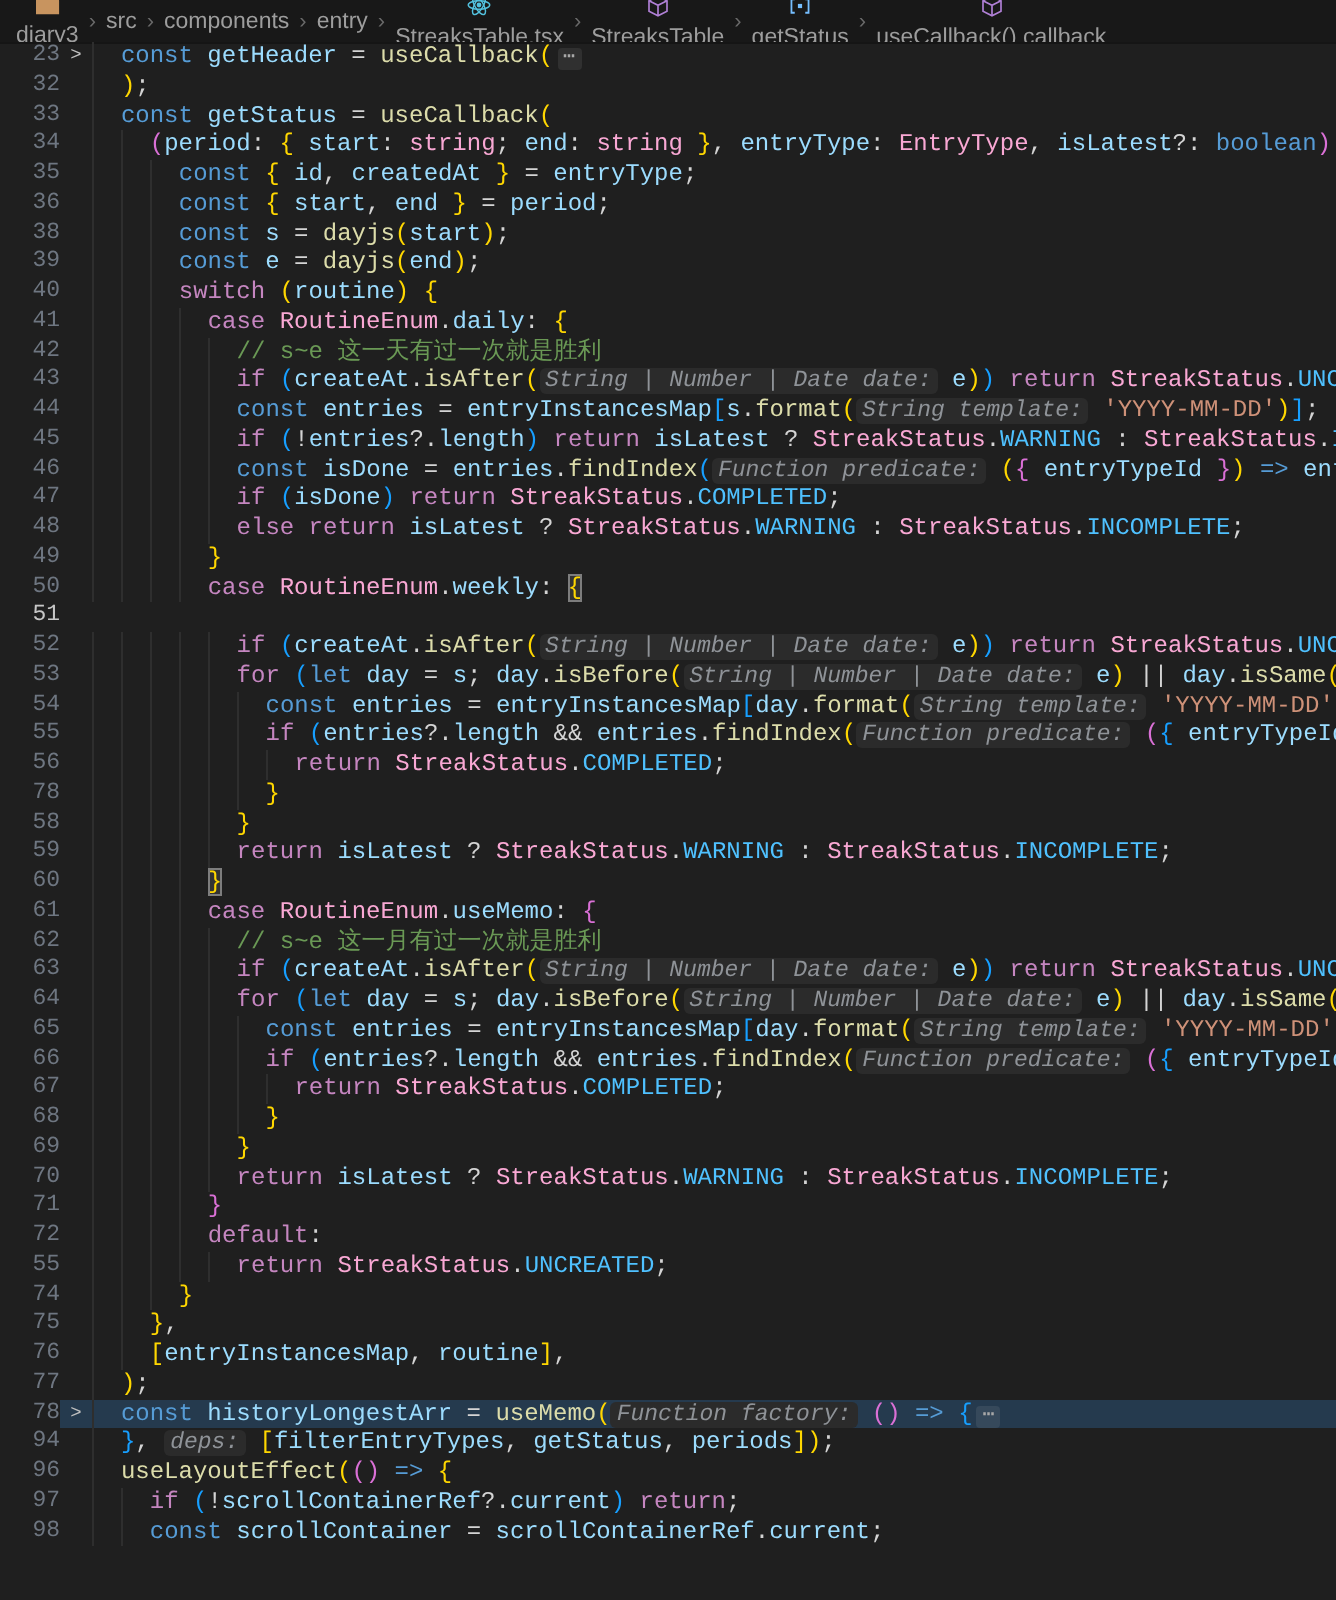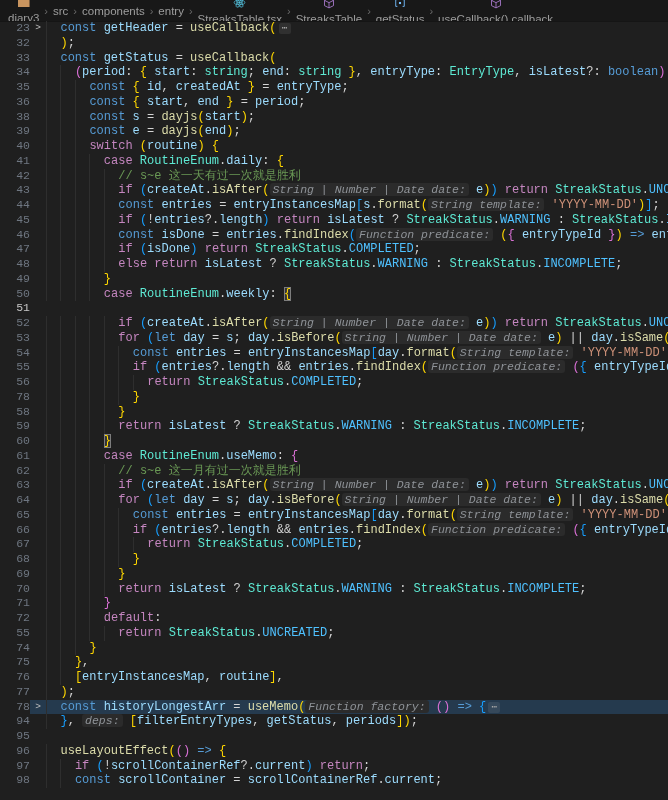--- a/index.html
+++ b/index.html
@@ -16,21 +16,21 @@
   .code{position:absolute;left:0;top:21px;right:0;}
   .row{display:flex;height:14.75px;line-height:14.75px;font-size:12px;font-family:Liberation Mono, monospace;}
   .ln{flex:none;width:30px;text-align:right;color:#6e7681;font-size:11.5px;user-select:none;}
   .fa{flex:none;width:16px;text-align:center;color:#c0c0c0;font-size:9.5px;}
   .txt{flex:1;margin:0;padding:0;white-space:pre;overflow:hidden;color:#d4d4d4;
        font-family:inherit;font-size:12px;line-height:14.75px;}
   .ind{display:inline-block;height:14.75px;vertical-align:top;
     background:repeating-linear-gradient(90deg,#2e2e2e 0,#2e2e2e 1px,transparent 1px,transparent 14.46px);}
   
   .p{color:#d4d4d4;} .kw{color:#569cd6;} .ctrl{color:#c586c0;} .fn{color:#dcdcaa;}
-  .v{color:#9cdcfe;} .ty{color:#5eead4;} .em{color:#4fc1ff;} .str{color:#ce9178;}
+  .v{color:#9cdcfe;} .ty{color:#f9a8d4;} .em{color:#4fc1ff;} .str{color:#ce9178;}
   .cm{color:#6a9955;} .b1{color:#ffd700;} .b2{color:#da70d6;} .b3{color:#179fff;}
   .hint{color:#8f9398;background:#2b2b2b;font-style:italic;border-radius:3px;
         padding:0 3px;font-size:11.5px;}
   .git{color:#53575e;font-style:italic;margin-left:40px;}
   .fd{color:#a8a8a8;background:rgba(255,255,255,.08);border-radius:2px;
       padding:0 3px;margin-left:2px;font-size:10px;}
   .mb{outline:1px solid #7d7d7d;outline-offset:-1px;background:rgba(110,110,110,.25);}
   
   .row.cur .ln{color:#c6c6c6;}
   .row.cur .txt{background:rgba(255,255,255,.035);margin-top:19px;}
@@ -342,25 +342,20 @@
         <span class="ln">78</span>
         <span class="fa">&gt;</span>
         <pre class="txt"><span class="ind" style="width: 14.46px;"></span><span class="kw">const </span><span class="v">historyLongestArr</span><span class="p"> = </span><span class="fn">useMemo</span><span class="b1">(</span><span class="hint">Function factory:</span><span class="b2"> (</span><span class="b2">)</span><span class="kw"> =&gt; </span><span class="b3">{</span><span class="fd">⋯</span></pre>
       </div>
       <div class="row">
         <span class="ln">94</span>
         <span class="fa"></span>
         <pre class="txt"><span class="ind" style="width: 14.46px;"></span><span class="b3">}</span><span class="p">, </span><span class="hint">deps:</span><span class="b1"> [</span><span class="v">filterEntryTypes</span><span class="p">, </span><span class="v">getStatus</span><span class="p">, </span><span class="v">periods</span><span class="b1">]</span><span class="b1">)</span><span class="p">;</span></pre>
       </div>
       <div class="row">
-        <span class="ln">95</span>
-        <span class="fa"></span>
-        <pre class="txt"></pre>
-      </div>
-      <div class="row">
         <span class="ln">96</span>
         <span class="fa"></span>
         <pre class="txt"><span class="ind" style="width: 14.46px;"></span><span class="fn">useLayoutEffect</span><span class="b1">(</span><span class="b2">(</span><span class="b2">)</span><span class="kw"> =&gt; </span><span class="b1">{</span></pre>
       </div>
       <div class="row">
         <span class="ln">97</span>
         <span class="fa"></span>
         <pre class="txt"><span class="ind" style="width: 28.92px;"></span><span class="ctrl">if </span><span class="b3">(</span><span class="p">!</span><span class="v">scrollContainerRef</span><span class="p">?.</span><span class="v">current</span><span class="b3">)</span><span class="ctrl"> return</span><span class="p">;</span></pre>
       </div>
       <div class="row">

